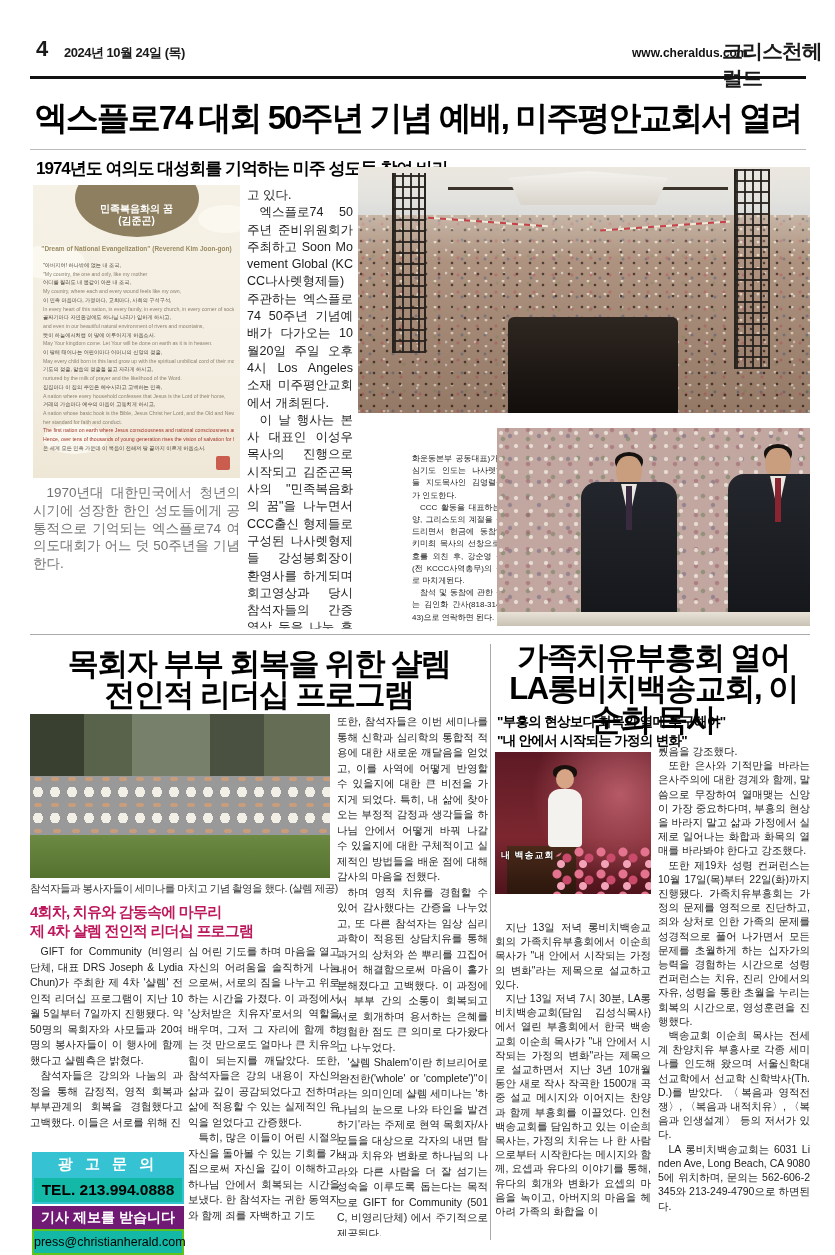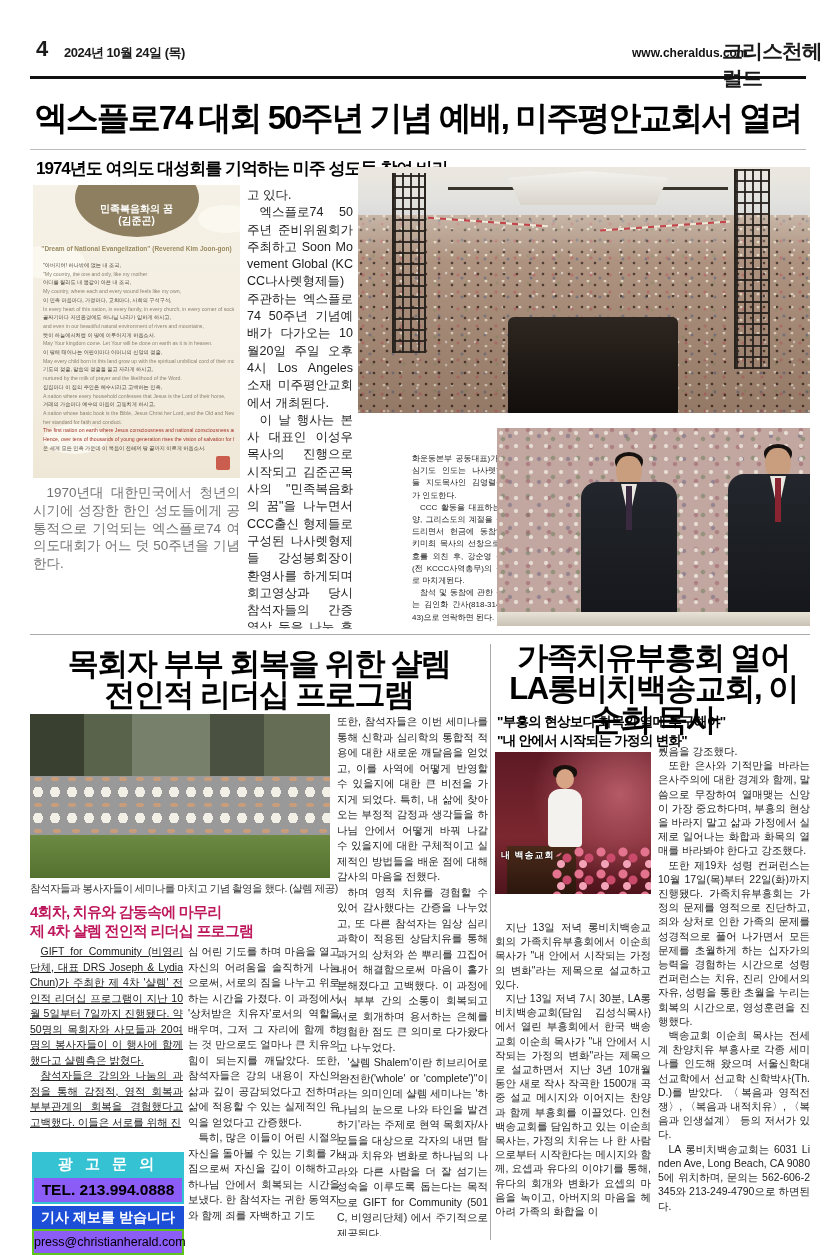--- a/index.html
+++ b/index.html
@@ -101,22 +101,22 @@
       radial-gradient(circle at 10px 18px,#f2a3b8 3.5px,transparent 4.5px);
     background-size:22px 22px;border-radius:40% 0 0 0;}
   .rv-woman-body{position:absolute;left:34%;top:26%;width:34px;height:58px;background:#f4f2ee;border-radius:12px 12px 4px 4px;}
   .rv-woman-head{position:absolute;left:calc(34% + 8px);top:12%;width:18px;height:20px;background:#d8a486;border-radius:50%;}
   .rv-woman-hair{position:absolute;left:calc(34% + 5px);top:9%;width:24px;height:14px;background:#17100d;border-radius:50% 50% 40% 40%;}
   .rv-podium{position:absolute;left:8%;bottom:0;width:44%;height:34%;background:linear-gradient(180deg,#4a2a1a,#2c160d);}
   .rv-overlay{position:absolute;left:6px;bottom:32px;color:#fff;font-size:9px;font-weight:bold;letter-spacing:1px;text-shadow:0 0 2px #000;}
   
   .ad-hdr{color:#fff;font-weight:800;text-align:center;box-sizing:border-box;}
   .ad-hdr.cyan{background:#35c2d2;font-size:15px;letter-spacing:4px;line-height:24px;}
-  .ad-hdr.green{background:#1d4ed8;font-size:14px;letter-spacing:0;line-height:23px;}
-  .ad-body{background:#8b5cf6;text-align:center;box-sizing:border-box;color:#000;}
+  .ad-hdr.green{background:#701a75;font-size:14px;letter-spacing:0;line-height:23px;}
+  .ad-body{background:#14b8a6;text-align:center;box-sizing:border-box;color:#000;}
   .ad-body.cyan{border:2px solid #35c2d2;font-size:15.5px;font-weight:bold;line-height:24px;}
   .ad-body.green{border:2px solid #5fc41c;font-size:12.5px;line-height:22px;}
 </style>
 </head>
 <body>
 
 <div class="page">
 
   <div class="abs pagenum" style="left:36px;top:36px;">4</div>
   <div class="abs dateline" style="left:64px;top:44px;">2024년 10월 24일 (목)</div>
@@ -225,21 +225,21 @@
     <div class="gp-row" style="top:66%;background-size:19px 34px;"></div>
     <div class="gp-lawn"></div>
   </div>
   <div class="abs caption" style="left:30px;top:882px;width:310px;">참석자들과 봉사자들이 세미나를 마치고 기념 촬영을 했다. (샬렘 제공)</div>
 
   <div class="abs h3" style="left:30px;top:902px;width:310px;">
     <div>4회차, 치유와 감동속에 마무리</div>
     <div>제 4차 샬렘 전인적 리더십 프로그램</div>
   </div>
 
-  <div class="abs col body-b" style="left:30px;top:944px;width:153px;height:202px;text-decoration:underline;">
+  <div class="abs col body-b" style="left:30px;top:944px;width:153px;height:202px;">
       <p class="para">GIFT for Community (비영리단체, 대표 DRS Joseph &amp; Lydia Chun)가 주최한 제 4차 '샬렘' 전인적 리더십 프로그램이 지난 10월 5일부터 7일까지 진행됐다. 약 50명의 목회자와 사모들과 20여명의 봉사자들이 이 행사에 함께 했다고 샬렘측은 밝혔다.</p>
       <p class="para">참석자들은 강의와 나눔의 과정을 통해 감정적, 영적 회복과 부부관계의 회복을 경험했다고 고백했다. 이들은 서로를 위해 진</p>
     </div>
   <div class="abs col cont body-b" style="left:188px;top:944px;width:152px;height:308px;">
       <p class="para">심 어린 기도를 하며 마음을 열고 자신의 어려움을 솔직하게 나눔으로써, 서로의 짐을 나누고 위로하는 시간을 가졌다. 이 과정에서 '상처받은 치유자'로서의 역할을 배우며, 그저 그 자리에 함께 하는 것 만으로도 얼마나 큰 치유의 힘이 되는지를 깨달았다. 또한, 참석자들은 강의 내용이 자신의 삶과 깊이 공감되었다고 전하며, 삶에 적용할 수 있는 실제적인 유익을 얻었다고 간증했다.</p>
       <p class="para">특히, 많은 이들이 어린 시절의 자신을 돌아볼 수 있는 기회를 가짐으로써 자신을 깊이 이해하고, 하나님 안에서 회복되는 시간을 보냈다. 한 참석자는 귀한 동역자와 함께 죄를 자백하고 기도</p>
     </div>
   <div class="abs col cont body-b" style="left:337px;top:714px;width:151px;height:522px;">
       <p class="para">또한, 참석자들은 이번 세미나를 통해 신학과 심리학의 통합적 적용에 대한 새로운 깨달음을 얻었고, 이를 사역에 어떻게 반영할 수 있을지에 대한 큰 비전을 가지게 되었다. 특히, 내 삶에 찾아오는 부정적 감정과 생각들을 하나님 안에서 어떻게 바꿔 나갈 수 있을지에 대한 구체적이고 실제적인 방법들을 배운 점에 대해 감사의 마음을 전했다.</p>
       <p class="para">하며 영적 치유를 경험할 수 있어 감사했다는 간증을 나누었고, 또 다른 참석자는 임상 심리과학이 적용된 상담치유를 통해 과거의 상처와 쓴 뿌리를 끄집어내어 해결함으로써 마음이 홀가분해졌다고 고백했다. 이 과정에서 부부 간의 소통이 회복되고 서로 회개하며 용서하는 은혜를 경험한 점도 큰 의미로 다가왔다고 나누었다.</p>

